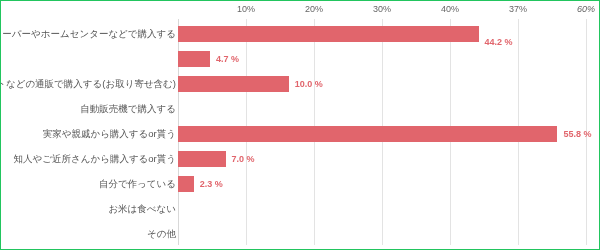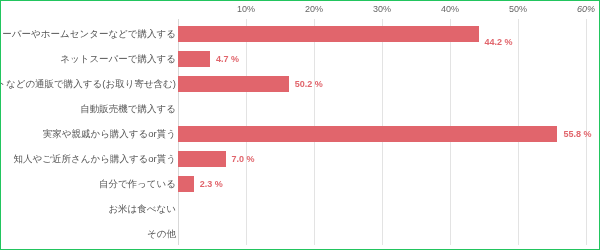--- a/index.html
+++ b/index.html
@@ -99,49 +99,48 @@
 </head>
 <body>
 
 <div id="chart-frame">
 
   <div id="x-axis-labels">
       <div class="x-tick-label" style="left: 245px;">10%</div>
       <div class="x-tick-label" style="left: 313px;">20%</div>
       <div class="x-tick-label" style="left: 381px;">30%</div>
       <div class="x-tick-label" style="left: 449px;">40%</div>
-      <div class="x-tick-label" style="left: 517px;">50%</div>
+      <div class="x-tick-label" style="left: 517px;">37%</div>
       <div class="x-tick-label" style="left: 585px; font-style: italic;">60%</div>
     </div>
 
   <div id="gridlines">
       <div class="gridline axis-zero" style="left: 177px;"></div>
       <div class="gridline" style="left: 245px;"></div>
       <div class="gridline" style="left: 313px;"></div>
       <div class="gridline" style="left: 381px;"></div>
       <div class="gridline" style="left: 449px;"></div>
       <div class="gridline" style="left: 517px;"></div>
       <div class="gridline" style="left: 585px;"></div>
     </div>
 
   <div id="plot-rows">
       <div class="row" style="top: 2px;">
         <div class="cat-label">スーパーやホームセンターなどで購入する</div>
         <div class="bar" style="width: 300.56px;"></div>
         <div class="bar-value" style="left: 483.56px; margin-top: 8px;">44.2 %</div>
       </div>
       <div class="row" style="top: 27px;">
-        <div class="cat-label">ネットスーパーで購入する</div>
         <div class="bar" style="width: 31.96px;"></div>
         <div class="bar-value" style="left: 214.96px;">4.7 %</div>
       </div>
       <div class="row" style="top: 52px;">
         <div class="cat-label">ネットなどの通販で購入する(お取り寄せ含む)</div>
         <div class="bar" style="width: 110.84px;"></div>
-        <div class="bar-value" style="left: 293.84px;">50.2 %</div>
+        <div class="bar-value" style="left: 293.84px;">10.0 %</div>
       </div>
       <div class="row" style="top: 77px;">
         <div class="cat-label">自動販売機で購入する</div>
       </div>
       <div class="row" style="top: 102px;">
         <div class="cat-label">実家や親戚から購入するor貰う</div>
         <div class="bar" style="width: 379.44px;"></div>
         <div class="bar-value" style="left: 562.44px;">55.8 %</div>
       </div>
       <div class="row" style="top: 127px;">

